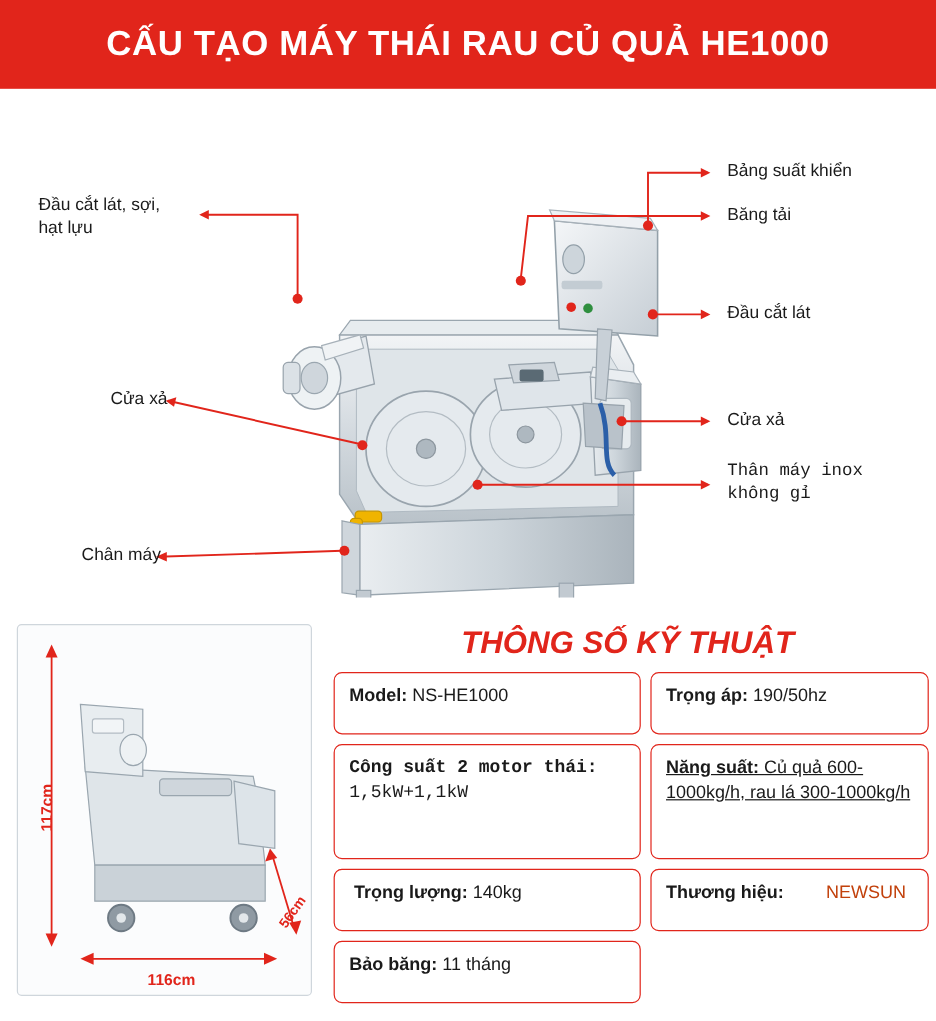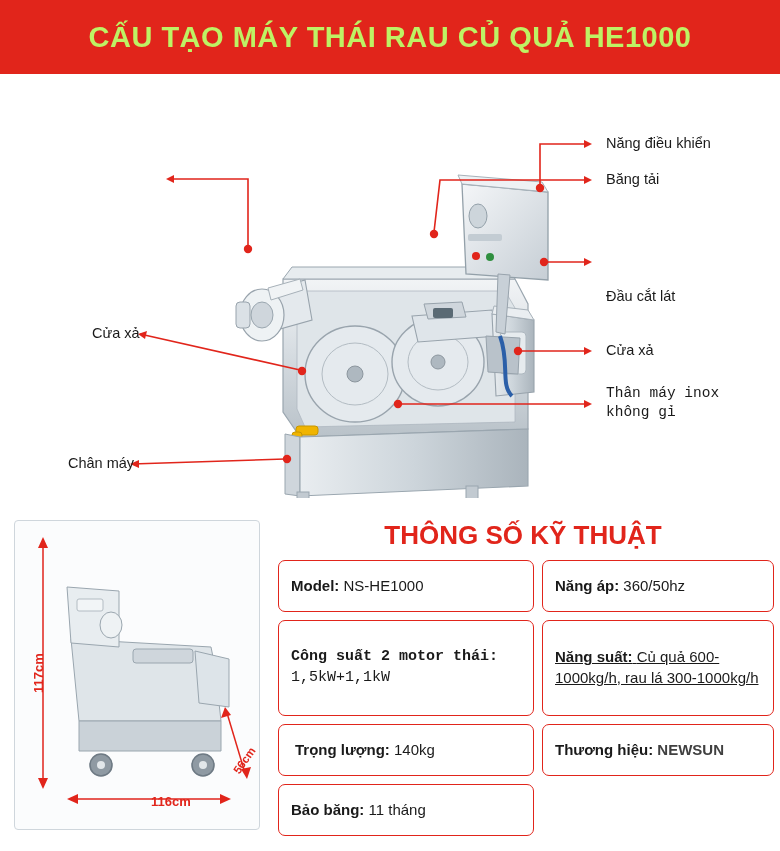--- a/index.html
+++ b/index.html
@@ -18,21 +18,21 @@
     position: absolute;
     left: 0; top: 0;
     width: 780px;
     height: 74px;
     background: #e1251b;
     display: flex;
     align-items: center;
     justify-content: center;
   }
   .banner-title {
-    color: #bef264;
+    color: #ffffff;
     font-size: 29px;
     font-weight: bold;
     letter-spacing: 0.5px;
     text-align: center;
     font-family: "Liberation Sans", sans-serif;
   }
 
   
   .diagram {
     position: absolute;
@@ -58,44 +58,44 @@
     height: 353px;
   }
   .specs-title {
     position: absolute;
     left: 278px; top: 22px;
     width: 490px;
     text-align: center;
     color: #e1251b;
     font-size: 26px;
     font-weight: bold;
+    font-style: italic;
   }
   .spec-grid {
     position: absolute;
     left: 278px; top: 62px;
     width: 488px;
     display: grid;
     grid-template-columns: 256px 232px;
     grid-auto-rows: min-content;
     gap: 8px;
   }
   .spec-cell {
     border: 1.6px solid #e1251b;
     border-radius: 7px;
     padding: 9px 12px;
     font-size: 15px;
     color: #1a1a1a;
     line-height: 1.38;
     background: #fff;
     display: flex;
-    align-items: center;
   }
   .spec-cell .lbl { font-weight: bold; }
   .spec-cell .val { font-weight: normal; }
-  .spec-cell .brand { font-weight: bold; color: #404040; }
+  .spec-cell .brand { font-weight: normal; color: #c2410c; margin-left: 31px; }
   .r1 { min-height: 52px; }
   .r2 { min-height: 72px; font-family: Liberation Mono, monospace; }
   .r3l { min-height: 96px; text-decoration: underline; }
   .r4 { min-height: 52px; }
 
   
   .dimbox {
     position: absolute;
     left: 14px; top: 22px;
     width: 246px;
@@ -231,26 +231,28 @@
       <polygon points="138,260 147,257 145,265"></polygon>
       <polygon points="130,390 139,386 139,394"></polygon>
       <polygon points="592,70 584,66 584,74"></polygon>
       <polygon points="592,106 584,102 584,110"></polygon>
       <polygon points="592,188 584,184 584,192"></polygon>
       <polygon points="592,277 584,273 584,281"></polygon>
       <polygon points="592,330 584,326 584,334"></polygon>
     </g>
   </svg>
 
+  <div class="callout" style="left:32px; top:88px; width:132px; text-align:left;">Đầu cắt lát, sợi,
+hạt lựu</div>
   <div class="callout" style="left:92px; top:250px;">Cửa xả</div>
   <div class="callout" style="left:68px; top:380px;text-align:center;">Chân máy</div>
 
-  <div class="callout" style="left:606px; top:60px;">Năng điều khiển</div>
+  <div class="callout" style="left:606px; top:60px;">Bảng suất khiển</div>
   <div class="callout" style="left:606px; top:96px;">Băng tải</div>
-  <div class="callout" style="left:606px; top:178px;margin-top:35px;">Đầu cắt lát</div>
+  <div class="callout" style="left:606px; top:178px;">Đầu cắt lát</div>
   <div class="callout" style="left:606px; top:267px;">Cửa xả</div>
   <div class="callout" style="left:606px; top:310px;font-family:Liberation Mono, monospace;">Thân máy inox
 không gỉ</div>
 </div>
 
 <div class="specs-wrap">
 
   <div class="specs-title">THÔNG SỐ KỸ THUẬT</div>
 
   <div class="dimbox">
@@ -286,34 +288,34 @@
 
       <g stroke="#e1251b" stroke-width="1.5">
         <line x1="212" y1="192" x2="230" y2="252"></line>
       </g>
       <g fill="#e1251b">
         <polygon points="210,186 206,197 216,194"></polygon>
         <polygon points="232,258 226,248 236,246"></polygon>
       </g>
     </svg>
     <div class="dim-label dim-vert" style="left:16px; top:172px;">117cm</div>
-    <div class="dim-label" style="left:108px; top:273px;margin-left:28px;">116cm</div>
+    <div class="dim-label" style="left:108px; top:288px;">116cm</div>
     <div class="dim-label dim-diag" style="left:216px; top:248px;">56cm</div>
   </div>
 
   <div class="spec-grid">
 
     <div class="spec-cell r1">
       <span><span class="lbl">Model:</span>
       <span class="val">NS-HE1000</span></span>
     </div>
 
     <div class="spec-cell r1">
-      <span><span class="lbl">Năng áp:</span>
-      <span class="val">360/50hz</span></span>
+      <span><span class="lbl">Trọng áp:</span>
+      <span class="val">190/50hz</span></span>
     </div>
 
     <div class="spec-cell r2">
       <span><span class="lbl">Công suất 2 motor thái:</span>
       <span class="val">1,5kW+1,1kW</span></span>
     </div>
 
 
     <div class="spec-cell r3l">
       <span><span class="lbl">Năng suất:</span>

